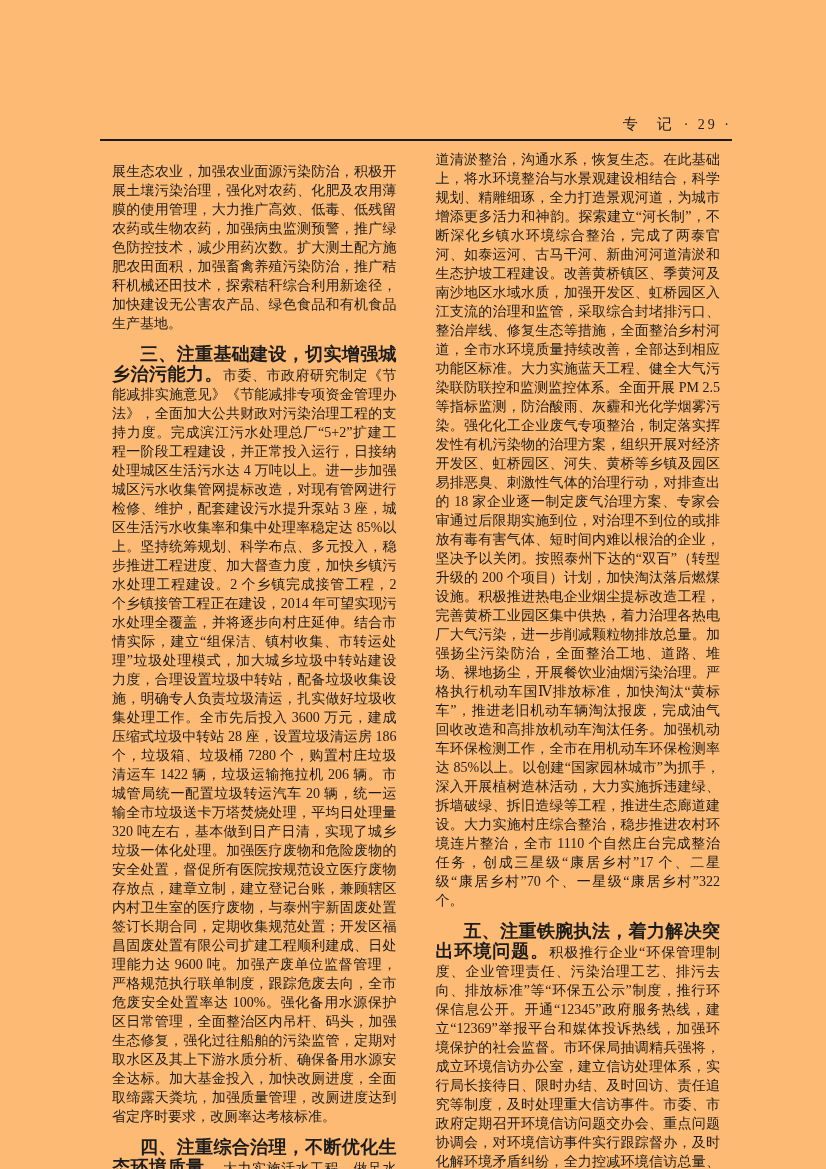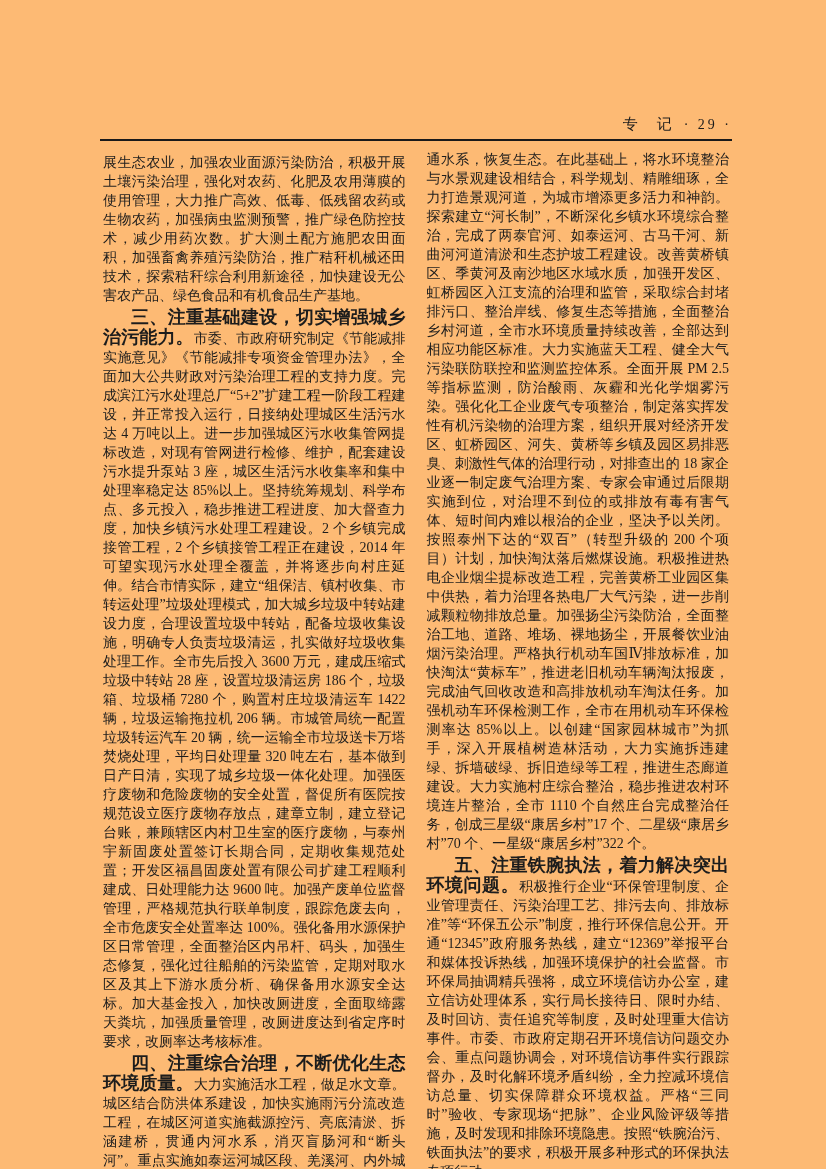--- a/index.html
+++ b/index.html
@@ -47,21 +47,21 @@
     margin-top: 9px;
     column-count: 2;
     column-gap: 15px;
     column-fill: balance;
     text-align: justify;
     font-size: 14px;
     line-height: 19px;
     letter-spacing: 0;
   }
   p.para {
-    margin: 3px;
+    margin: 12px;
     padding: 0;
     text-indent: 2em;
     word-break: break-all;
   }
   p.para.cont { text-indent: 0; }
   .para-heading {
     font-family: "Liberation Sans", "DejaVu Sans", sans-serif;
     font-weight: bold;
     font-size: 18px;
   }

